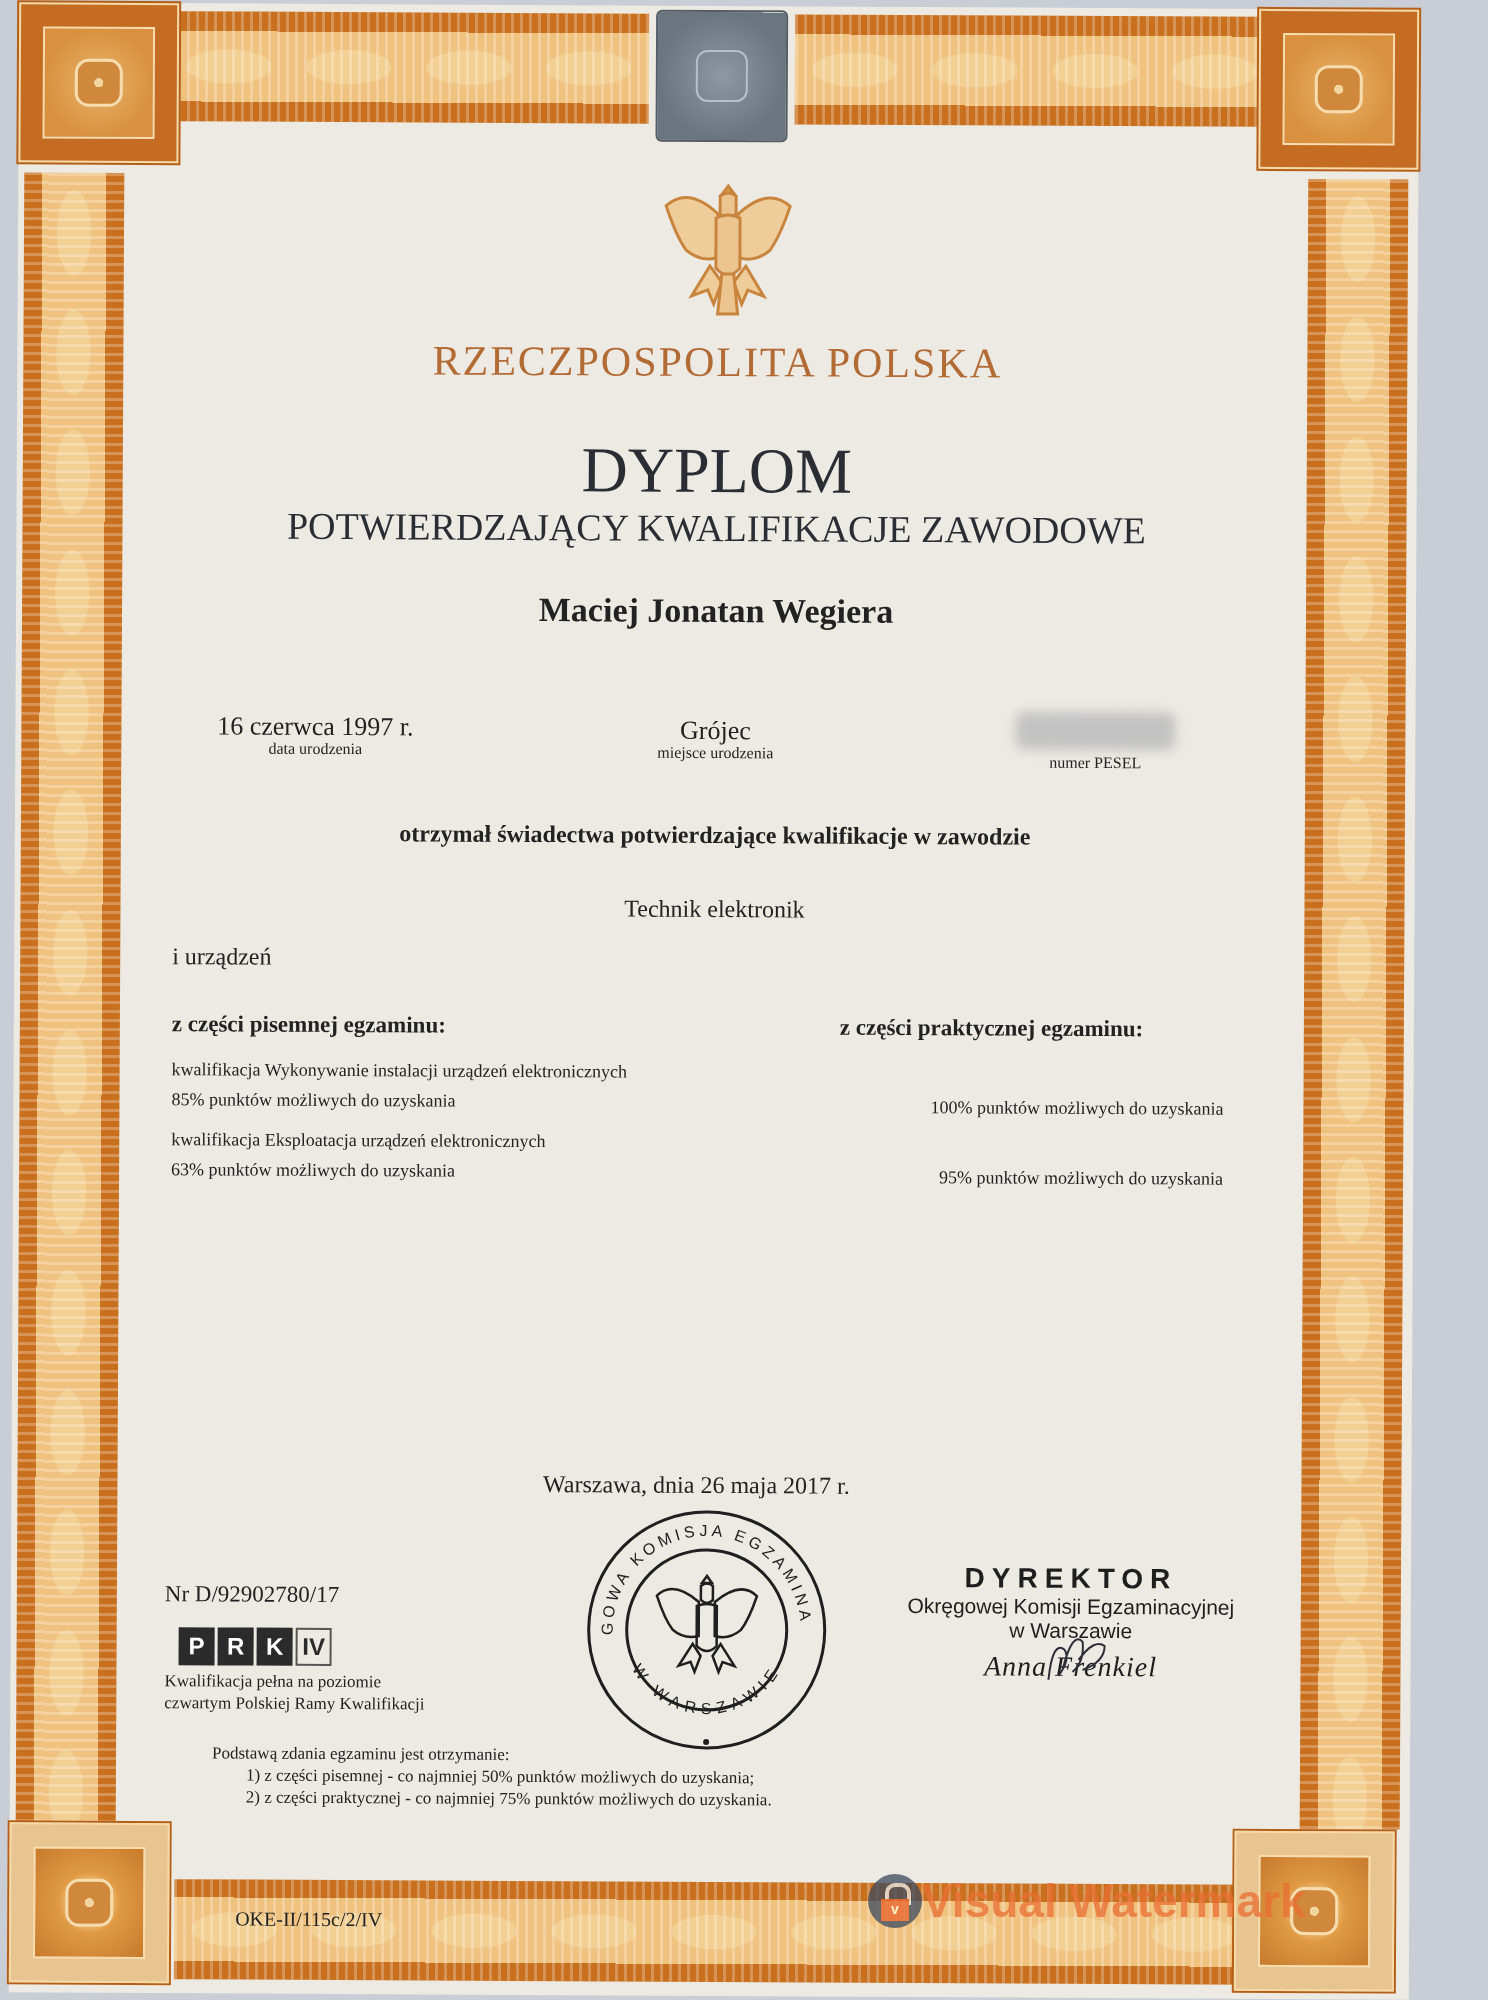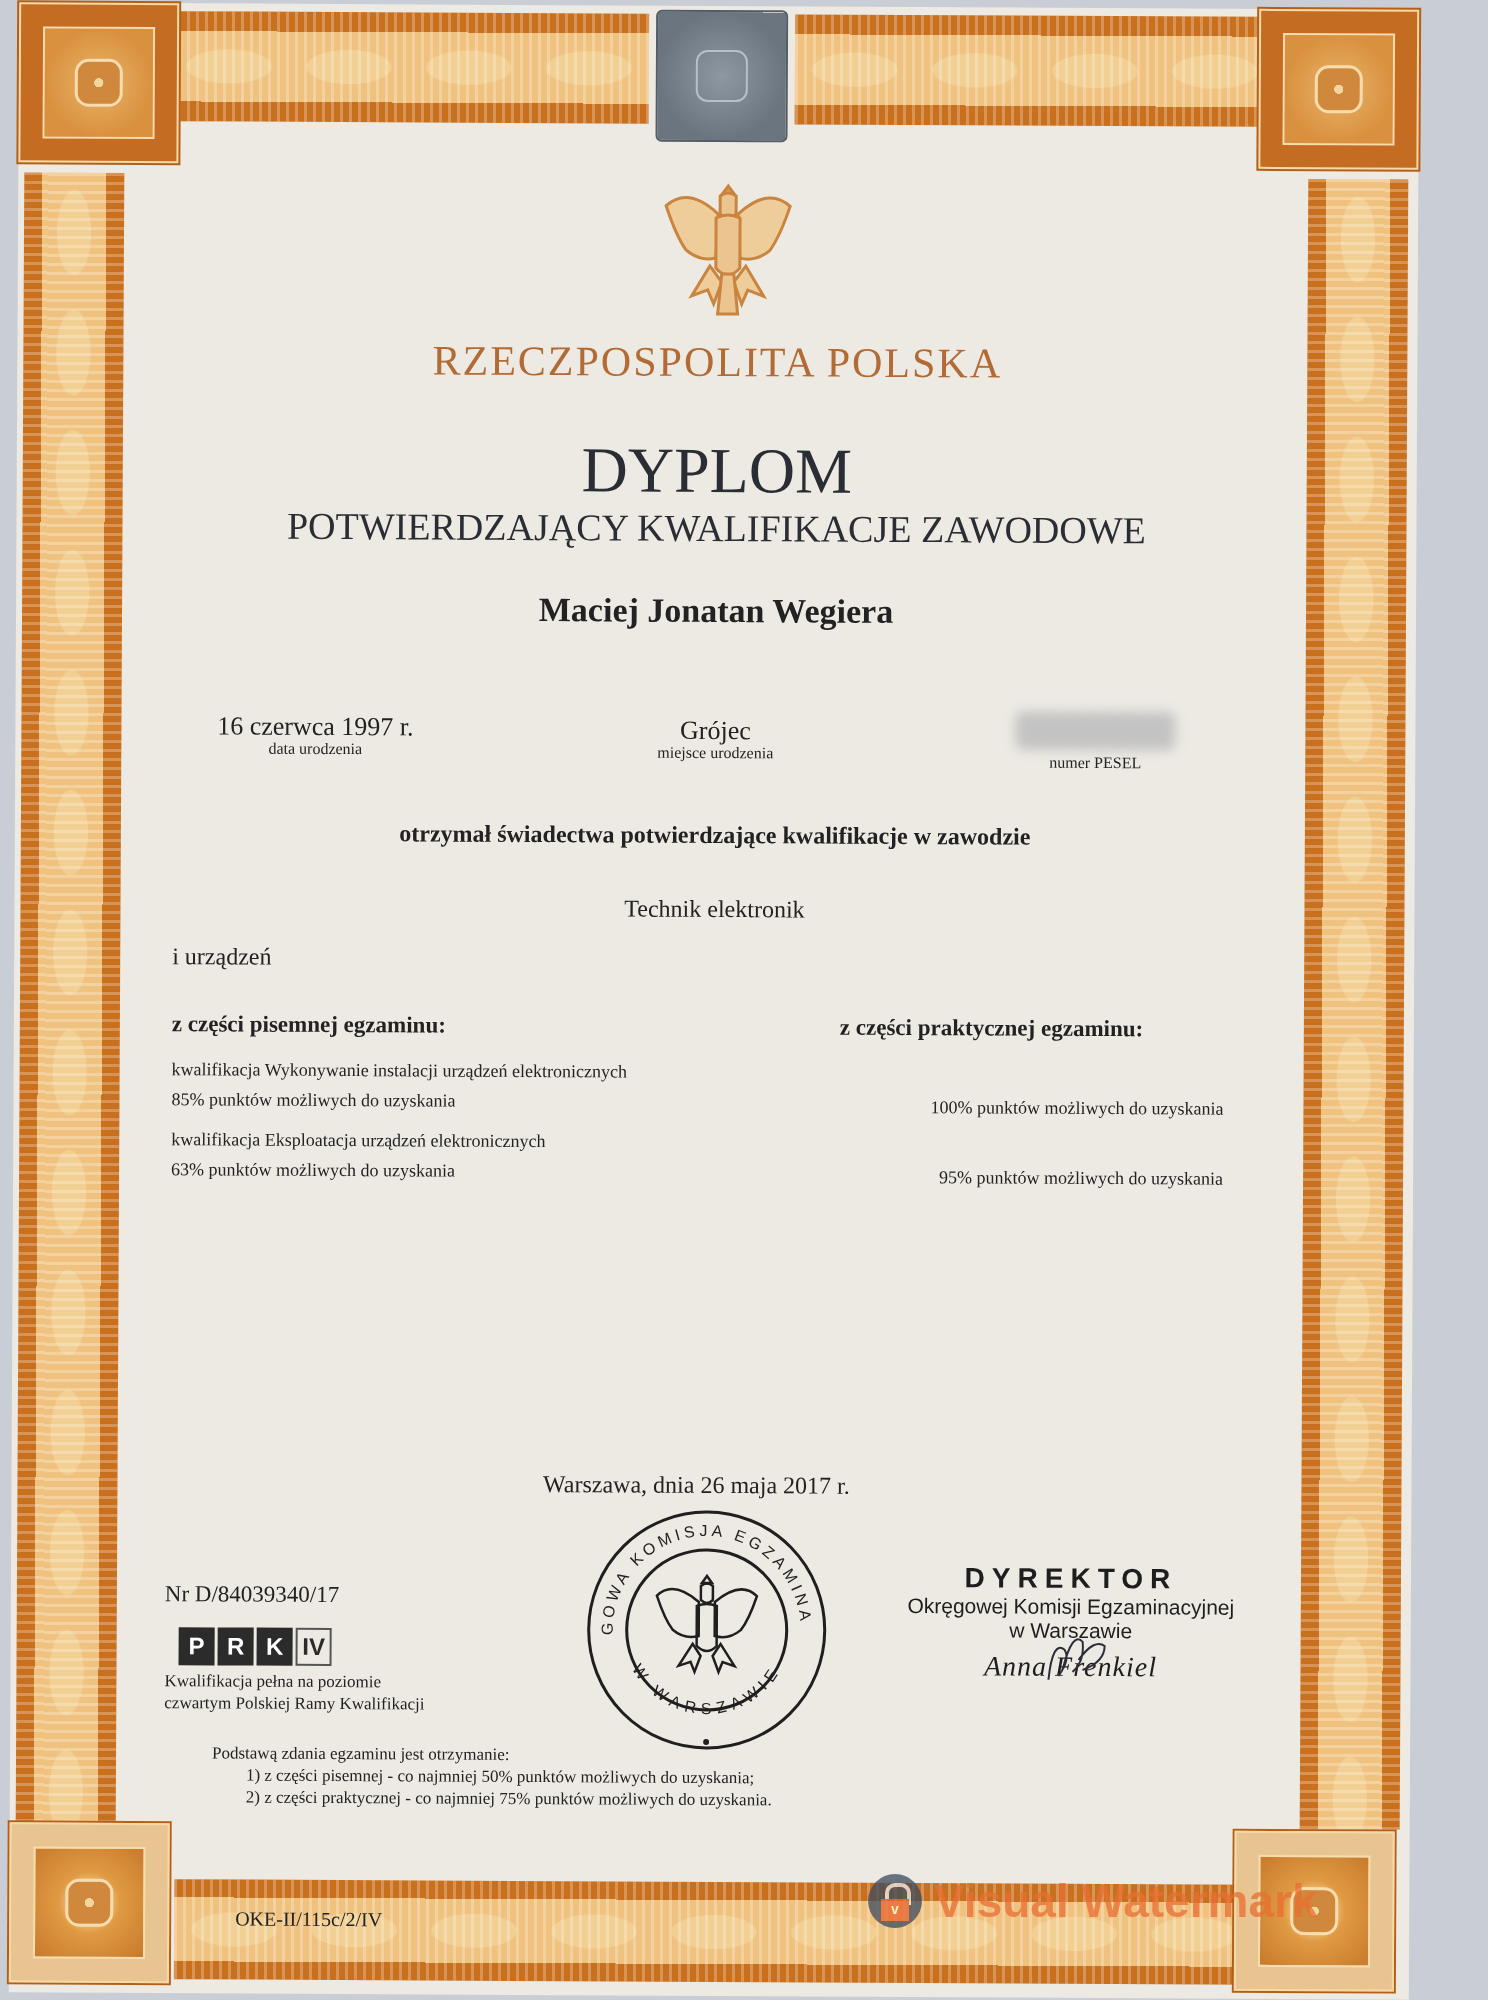--- a/index.html
+++ b/index.html
@@ -77,21 +77,21 @@
     background:#2b2b2b; color:#fff;
   }
   .prk span.lvl { background:transparent; color:#2b2b2b; border:2px solid #555; box-sizing:border-box; }
   .director { position:absolute; left:880px; top:1555px; width:360px; text-align:center; font-family:"Liberation Sans", sans-serif; color:#1e1e1e; }
   .director .d1 { font-size:28px; font-weight:bold; letter-spacing:7px; }
   .director .d2 { font-size:21px; }
   .director .d3 { font-size:21px; }
   .director .sign { font-family:"Liberation Serif", serif; font-style:italic; font-size:28px; margin-top:8px; letter-spacing:1px; }
   .signature { position:absolute; left:1030px; top:1622px; width:70px; height:60px; }
   .watermark {
-    position:absolute; left:868px; top:1874px; display:flex; align-items:center; gap:12px;justify-content:space-between;
+    position:absolute; left:868px; top:1874px; display:flex; align-items:center; justify-content:space-between;
   }
   .wm-icon { width:54px; height:54px; border-radius:50%; background:#3d4a5e; opacity:0.75; position:relative; }
   .wm-icon:before { content:""; position:absolute; left:17px; top:9px; width:18px; height:18px; border:4px solid #e9e9e9; border-bottom:none; border-radius:10px 10px 0 0; }
   .wm-icon:after { content:"v"; position:absolute; left:13px; top:25px; width:28px; height:22px; background:#e8632a; color:#ffd; font:bold 14px "Liberation Sans", sans-serif; text-align:center; line-height:20px; }
   .wm-text { font-family:"Liberation Sans", sans-serif; font-weight:bold; font-size:46px; color:rgba(232,110,50,0.75); }
 </style>
 </head>
 <body>
 
 <div class="paper">
@@ -166,21 +166,21 @@
     <div class="t-small" style="left:158px; top:1056px;">kwalifikacja Wykonywanie instalacji urządzeń elektronicznych</div>
     <div class="t-small" style="left:158px; top:1086px;">85% punktów możliwych do uzyskania</div>
     <div class="t-small" style="left:158px; top:1126px;">kwalifikacja Eksploatacja urządzeń elektronicznych</div>
     <div class="t-small" style="left:158px; top:1156px;">63% punktów możliwych do uzyskania</div>
 
     <div class="t-bold" style="left:826px; top:1008px; font-size:23px;">z części praktycznej egzaminu:</div>
     <div class="t-small t-right" style="left:800px; width:410px; top:1090px;">100% punktów możliwych do uzyskania</div>
     <div class="t-small t-right" style="left:800px; width:410px; top:1160px;">95% punktów możliwych do uzyskania</div>
 
     <div class="t-norm" style="left:0; width:1370px; text-align:center; top:1466px;">Warszawa, dnia 26 maja 2017 r.</div>
-    <div class="t-norm" style="left:154px; top:1578px; font-size:23px;">Nr D/84039340/17</div>
+    <div class="t-norm" style="left:154px; top:1578px; font-size:23px;">Nr D/92902780/17</div>
 
     <div class="prk">
       <span>P</span>
       <span>R</span>
       <span>K</span>
       <span class="lvl">IV</span>
     </div>
     <div class="t-small" style="left:154px; top:1668px; font-size:17px;">Kwalifikacja pełna na poziomie</div>
     <div class="t-small" style="left:154px; top:1690px; font-size:17px;">czwartym  Polskiej Ramy Kwalifikacji</div>
 

